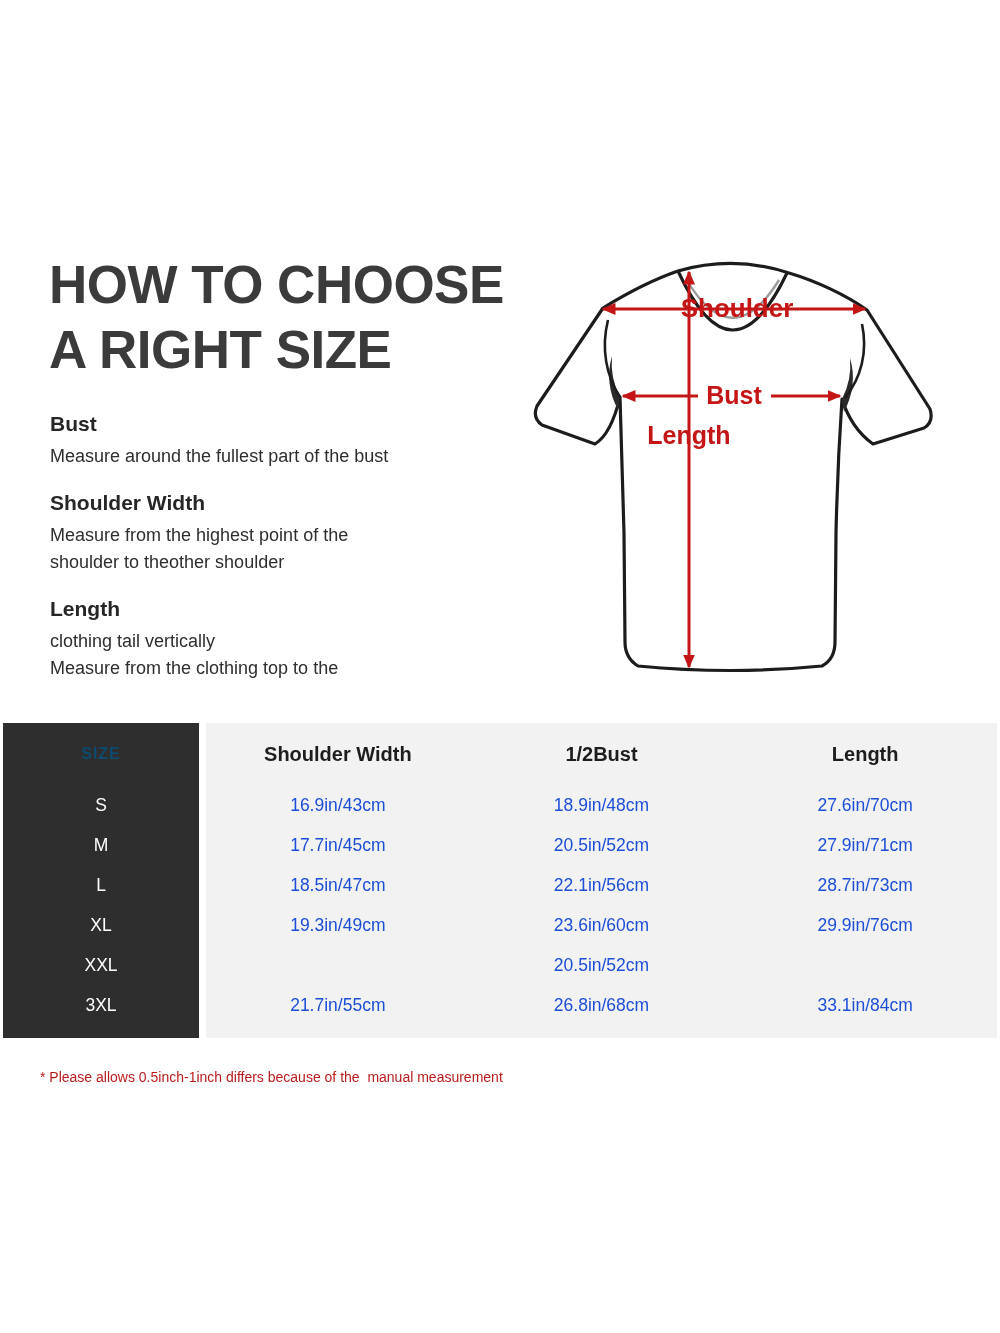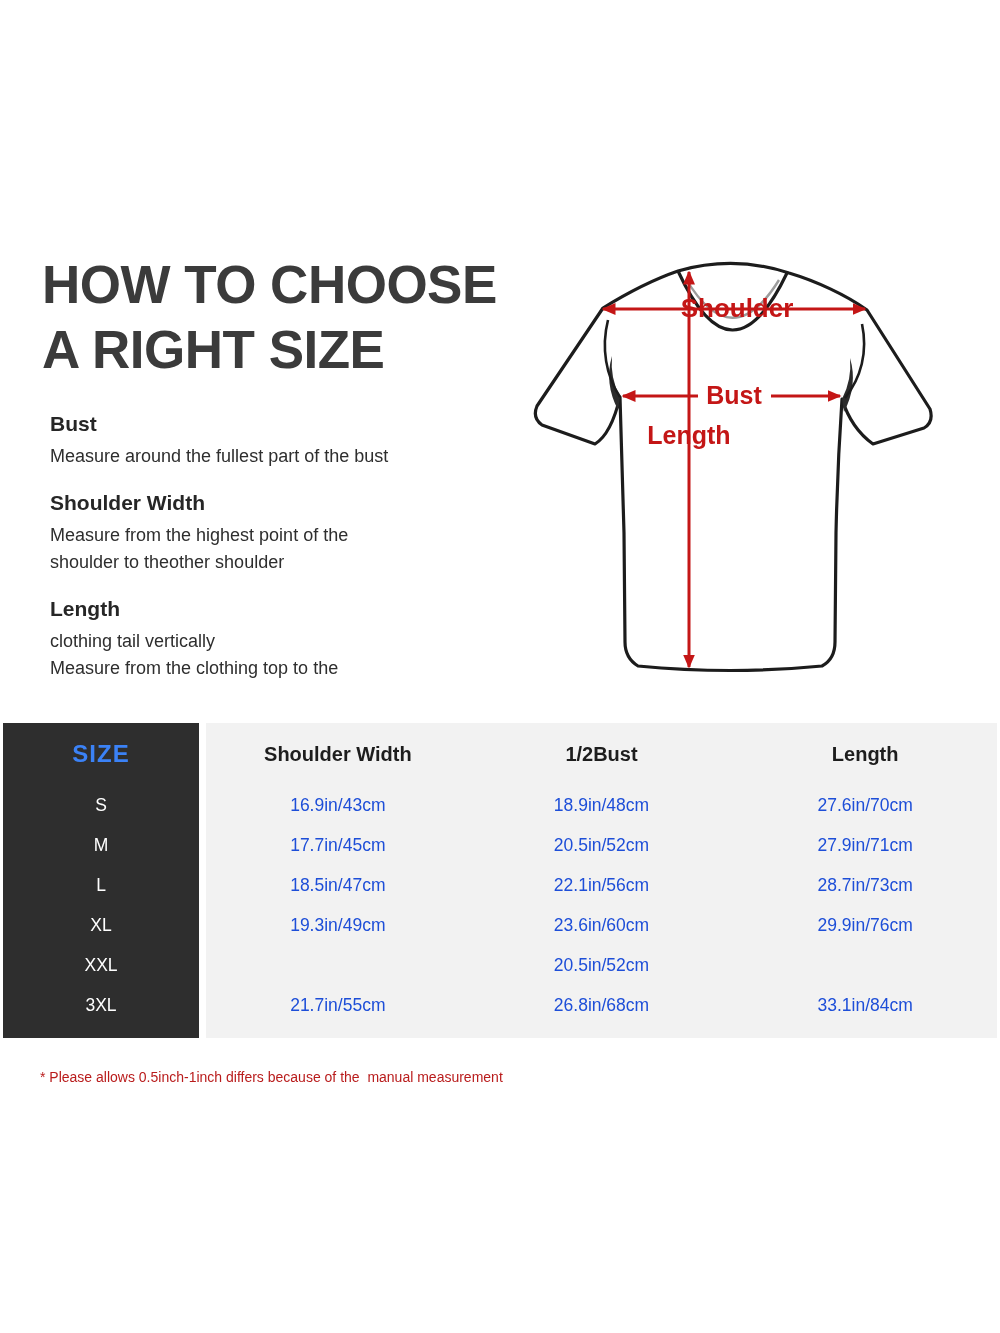--- a/index.html
+++ b/index.html
@@ -5,21 +5,21 @@
   * { margin:0; padding:0; box-sizing:border-box; }
   html,body { background:#ffffff; }
   body { font-family:"Liberation Sans", sans-serif; }
   .canvas {
     position:relative; width:1000px; height:1333px; background:#ffffff;
     overflow:hidden; margin:0 auto;
   }
 
   
   .page-title {
-    position:absolute; left:42px; top:252px;
+    position:absolute; left:49px; top:252px;
     font-size:53px; line-height:65px; font-weight:700;
     letter-spacing:-0.5px; color:#3b3b3b;
   }
 
   
   .guide { position:absolute; left:50px; top:412px; width:470px; }
   .guide-block { margin-bottom:21px; }
   .guide-title {
     font-size:21px; font-weight:700; color:#262626; margin-bottom:7px;
   }
@@ -40,21 +40,21 @@
     position:absolute; left:203px; right:0; top:0; height:100%;
     background:#f2f2f2;
   }
   .table-grid { position:absolute; inset:0; display:flex; flex-direction:column; }
   .trow { display:flex; align-items:center; height:40px; }
   .trow.head { height:62px; }
   .cell-size { width:196px; text-align:center; color:#ffffff; font-size:17.5px; }
   .col-gap { width:7px; }
   .cell { flex:1; text-align:center; font-size:17.5px; color:#1d4ed8; }
   .trow.head .cell-size {
-    font-size:24px; font-weight:700; letter-spacing:1px; color:#3b82f6;
+    font-size:16px; font-weight:700; letter-spacing:1px; color:#0c4a6e;
   }
   .trow.head .cell { font-size:20px; font-weight:700; color:#1d1d1d; }
 
   
   .footnote {
     position:absolute; left:40px; top:1069px;
     font-size:14px; color:#b91c1c; white-space:pre-wrap;
   }
 
   svg text { font-family:"Liberation Sans", sans-serif; }

